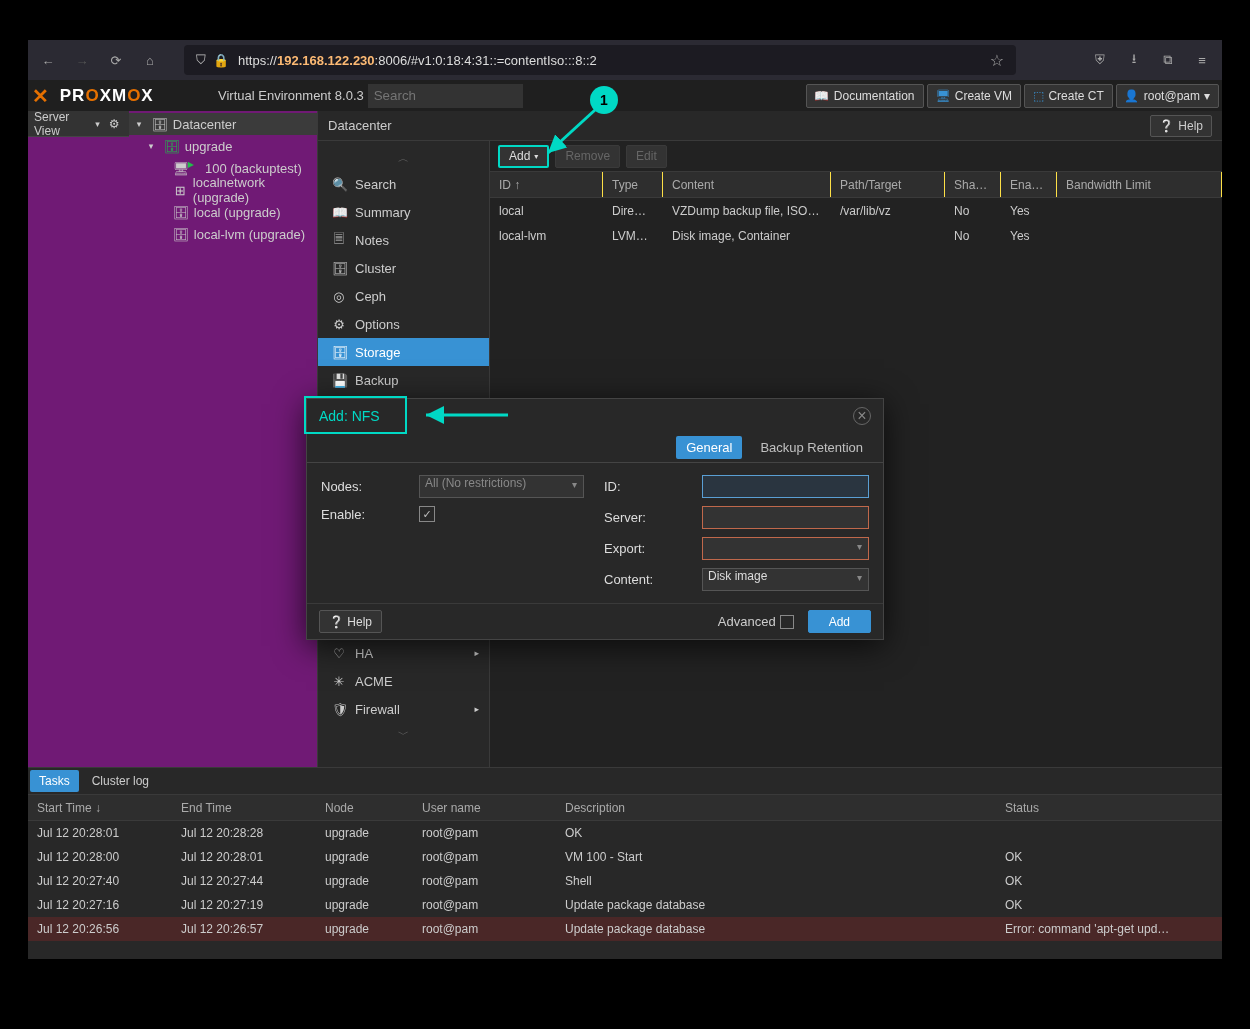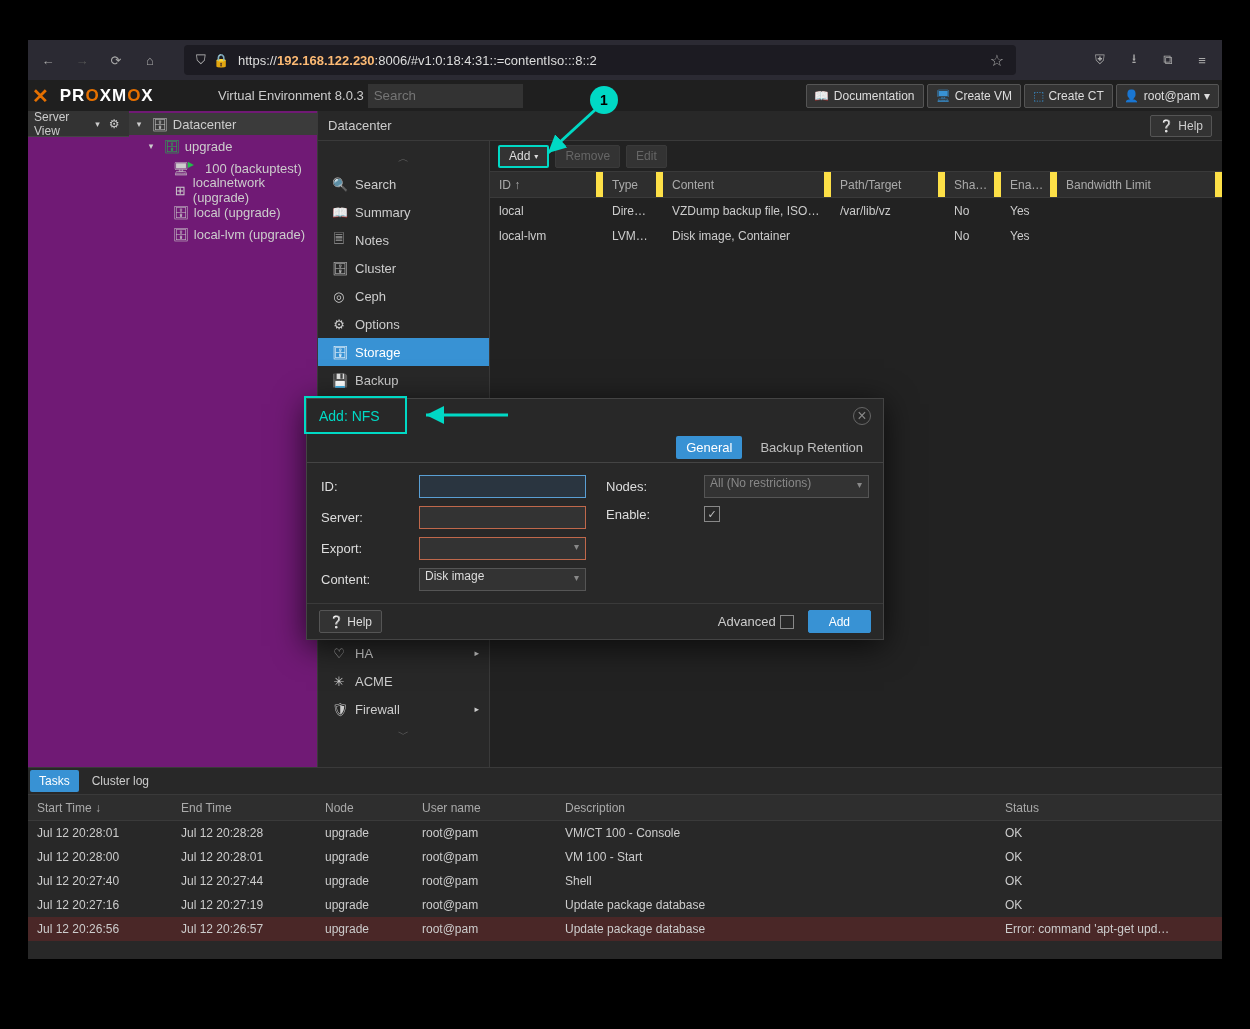--- a/index.html
+++ b/index.html
@@ -61,21 +61,21 @@
 
 .main-area { flex: 1; background: #222; display: flex; flex-direction: column; }
 .toolbar { height: 30px; display: flex; align-items: center; gap: 6px; padding: 0 8px; }
 .tool-btn { background: #333; border: 1px solid #555; height: 23px; padding: 0 9px; display: flex; align-items: center; font-size: 12px; color: #ddd; cursor: pointer; border-radius: 2px; }
 .tool-btn.disabled { color: #666; border-color: #3a3a3a; }
 .tool-btn.highlight { border: 2px solid #00d9c5; }
 .tool-btn .tri { font-size: 8px; margin-left: 4px; }
 
 .grid { display: flex; flex-direction: column; }
 .grid-hdr { display: flex; background: #2e2e2e; height: 27px; align-items: center; border-top: 1px solid #3a3a3a; border-bottom: 1px solid #3a3a3a; }
-.grid-hdr .ghcell { padding: 0 9px; color: #aaa; font-size: 12px; border-right: 7px solid #fde047; height: 100%; display: flex; align-items: center; }
+.grid-hdr .ghcell { padding: 0 9px; color: #aaa; font-size: 12px; border-right: 1px solid #fde047; height: 100%; display: flex; align-items: center; }
 .grid-row { display: flex; height: 25px; align-items: center; }
 .grid-row .gcell { padding: 0 9px; color: #ccc; font-size: 12px; white-space: nowrap; overflow: hidden; text-overflow: ellipsis; }
 .c-id { width: 113px; }
 .c-type { width: 60px; }
 .c-content { width: 168px; }
 .c-path { width: 114px; }
 .c-sha { width: 56px; }
 .c-ena { width: 56px; }
 .c-bw { flex: 1; }
 
@@ -337,21 +337,20 @@
       <div class="thcell t-user">User name</div>
       <div class="thcell t-desc">Description</div>
       <div class="thcell t-status">Status</div>
     </div>
     <div id="tasks-rows">
         <div class="tasks-row">
           <div class="tcell t-st">Jul 12 20:28:01</div>
           <div class="tcell t-et">Jul 12 20:28:28</div>
           <div class="tcell t-node">upgrade</div>
           <div class="tcell t-user">root@pam</div>
-          <div class="tcell t-desc">VM/CT 100 - Console</div>
           <div class="tcell t-status">OK</div>
         </div>
         <div class="tasks-row">
           <div class="tcell t-st">Jul 12 20:28:00</div>
           <div class="tcell t-et">Jul 12 20:28:01</div>
           <div class="tcell t-node">upgrade</div>
           <div class="tcell t-user">root@pam</div>
           <div class="tcell t-desc">VM 100 - Start</div>
           <div class="tcell t-status">OK</div>
         </div>
@@ -389,44 +388,44 @@
     <span class="dialog-title">Add: NFS</span>
     <span class="dialog-close">×</span>
   </div>
   <div class="dialog-tabs">
     <div class="dlg-tab active">General</div>
     <div class="dlg-tab">Backup Retention</div>
   </div>
   <div class="dialog-body">
     <div class="form-col">
       <div class="form-row">
+          <span class="form-label">Nodes:</span>
+          <div class="form-input form-select" style="color:#888">All (No restrictions)</div>
+        </div>
+      <div class="form-row">
+          <span class="form-label">Enable:</span>
+          <div class="form-check">✓</div>
+        </div>
+    </div>
+    <div class="form-col">
+      <div class="form-row">
           <span class="form-label">ID:</span>
           <input class="form-input focus" style="">
         </div>
       <div class="form-row">
           <span class="form-label">Server:</span>
           <input class="form-input required" style="">
         </div>
       <div class="form-row">
           <span class="form-label">Export:</span>
           <div class="form-input required form-select"></div>
         </div>
       <div class="form-row">
           <span class="form-label">Content:</span>
           <div class="form-input form-select">Disk image</div>
-        </div>
-    </div>
-    <div class="form-col">
-      <div class="form-row">
-          <span class="form-label">Nodes:</span>
-          <div class="form-input form-select" style="color:#888">All (No restrictions)</div>
-        </div>
-      <div class="form-row">
-          <span class="form-label">Enable:</span>
-          <div class="form-check">✓</div>
         </div>
     </div>
   </div>
   <div class="dialog-footer">
     <div class="tool-btn"><span>❔</span>&nbsp;<span>Help</span></div>
     <div style="flex:1"></div>
     <span style="color:#ccc;font-size:13px">Advanced</span>
     <div class="adv-check"></div>
     <div class="tool-btn" style="background:#3892d4;border-color:#3892d4;color:#fff;margin-left:14px;padding:0 20px">Add</div>
   </div>

